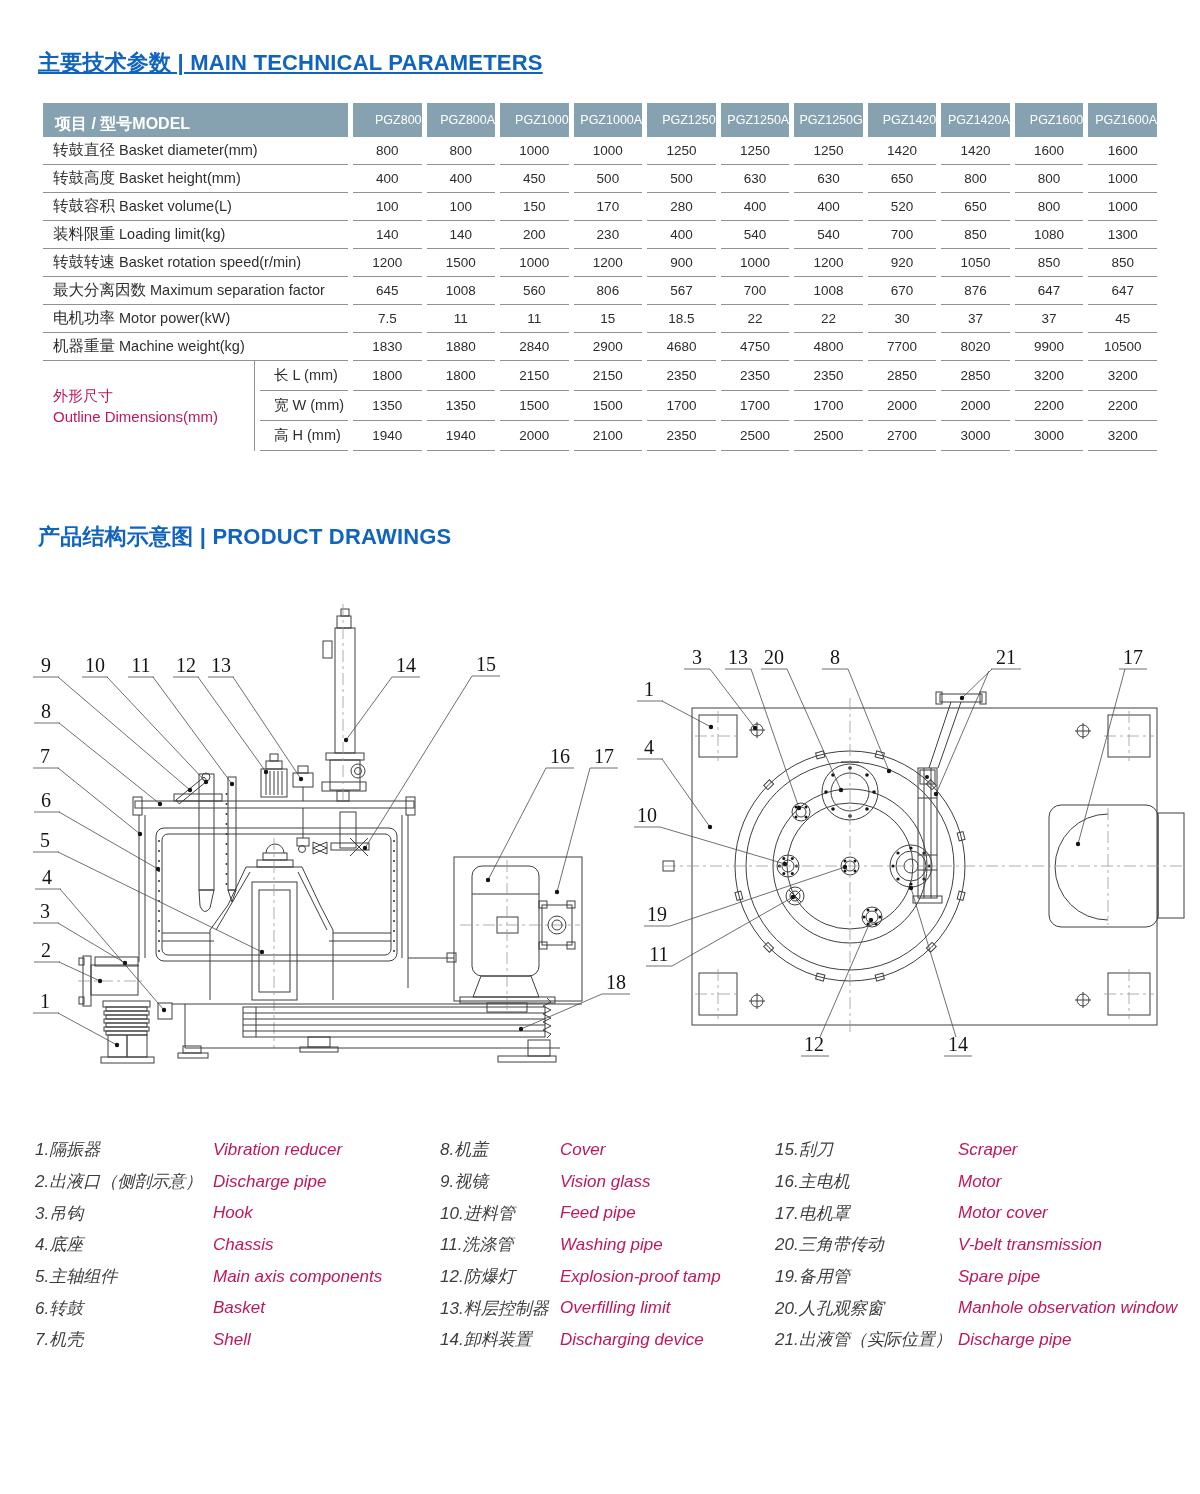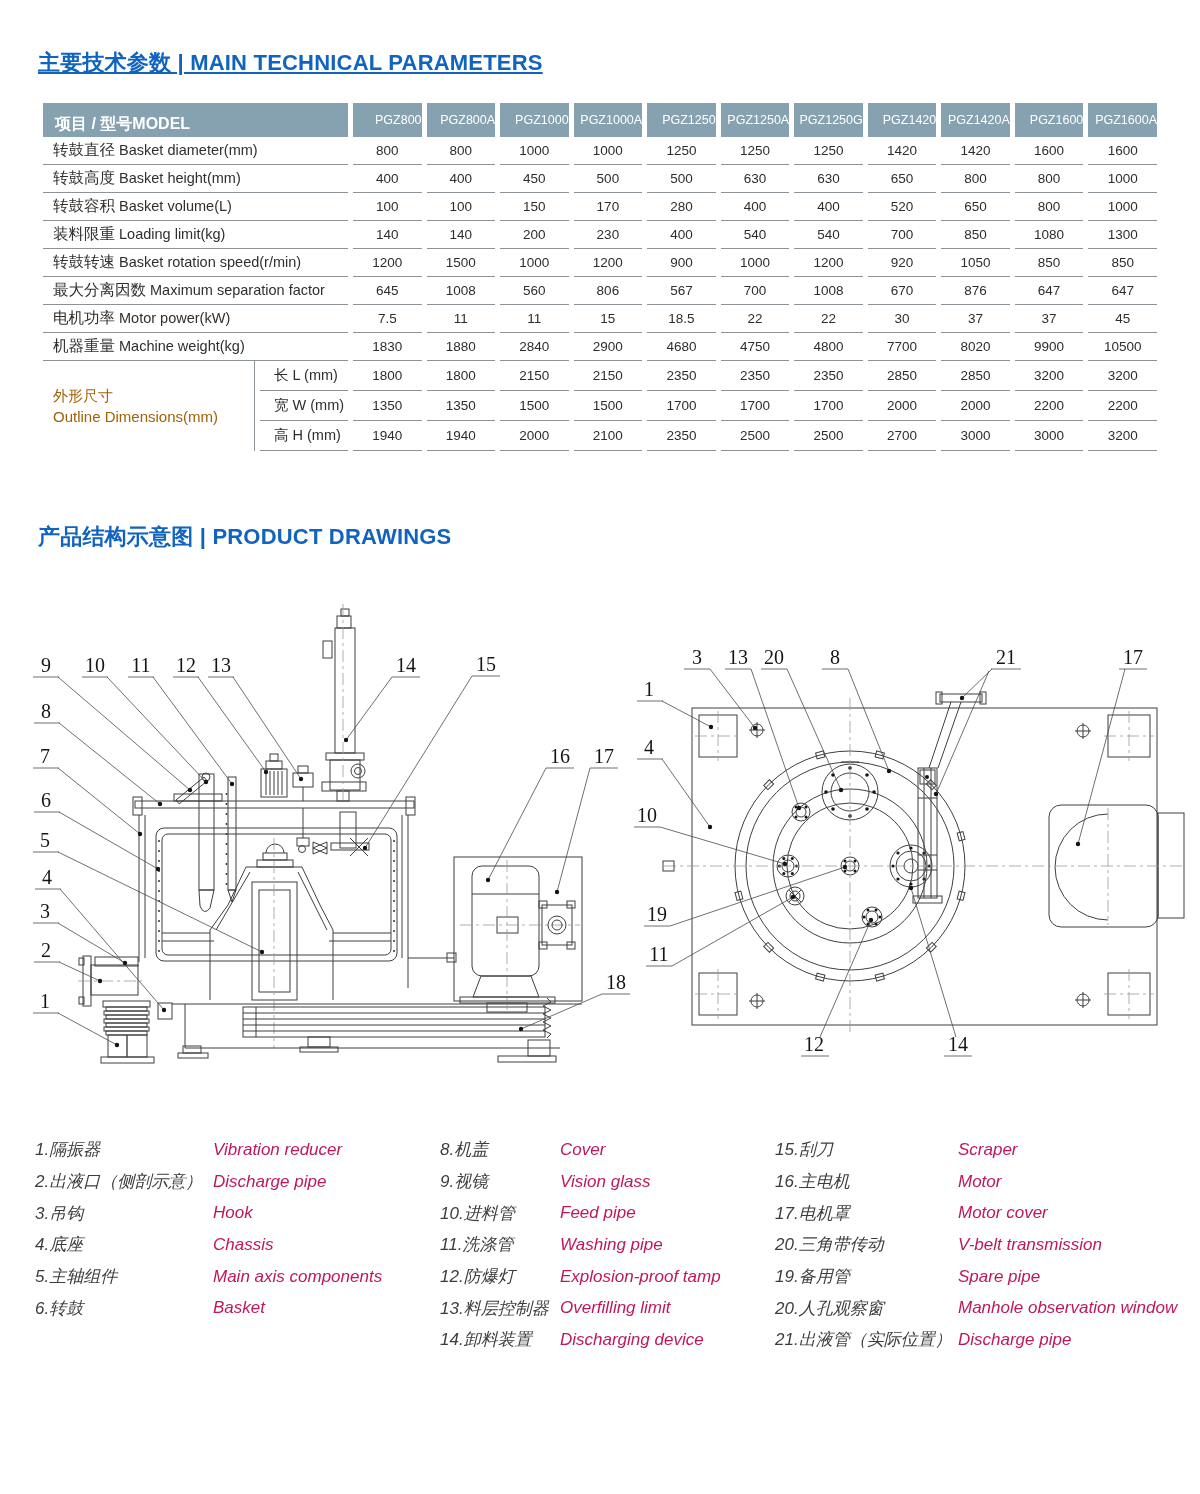--- a/index.html
+++ b/index.html
@@ -17,21 +17,21 @@
   th.hlbl{background:#86A2B0;color:#fff;font-size:16px;font-weight:600;text-align:left;
           padding:8px 0 0 12px;height:26px;white-space:nowrap;}
   th.hmodel{background:#86A2B0;color:#fff;font-size:12.5px;font-weight:400;height:26px;
             padding:0;text-align:right;white-space:nowrap;overflow:hidden;}
   td.lbl{font-size:15px;color:#2f2f2f;text-align:left;padding:0 0 0 10px;height:25px;
          border-bottom:1px solid #8b9298;white-space:nowrap;overflow:hidden;}
   td.lbl .zh{font-size:15.5px;}
   td.lbl .en{font-size:14.5px;}
   td.val{font-size:13.5px;color:#2d2d2d;text-align:center;height:25px;
          border-bottom:1px solid #8b9298;}
-  td.olbl{border-right:1px solid #8b9298;font-size:15px;color:#a16207;
+  td.olbl{border-right:1px solid #8b9298;font-size:15px;color:#be185d;
           padding-left:10px;vertical-align:middle;line-height:21px;}
   td.sub{font-size:14.5px;color:#2f2f2f;text-align:left;padding-left:14px;height:27px;
          border-bottom:1px solid #8b9298;white-space:nowrap;}
 
   
   .legend-col{position:absolute;top:1134px;font-style:italic;}
   #legend-col-1{left:35px;width:400px;}
   #legend-col-2{left:440px;width:330px;}
   #legend-col-3{left:775px;width:420px;}
   .lrow{height:31.7px;display:flex;align-items:center;}
@@ -696,20 +696,24 @@
         <span class="len">Chassis</span>
       </div>
       <div class="lrow">
         <span class="lzh">5.主轴组件</span>
         <span class="len">Main axis components</span>
       </div>
       <div class="lrow">
         <span class="lzh">6.转鼓</span>
         <span class="len">Basket</span>
       </div>
+      <div class="lrow">
+        <span class="lzh">7.机壳</span>
+        <span class="len">Shell</span>
+      </div>
     </div>
   <div class="legend-col" id="legend-col-2">
       <div class="lrow">
         <span class="lzh">8.机盖</span>
         <span class="len">Cover</span>
       </div>
       <div class="lrow">
         <span class="lzh">9.视镜</span>
         <span class="len">Vision glass</span>
       </div>

